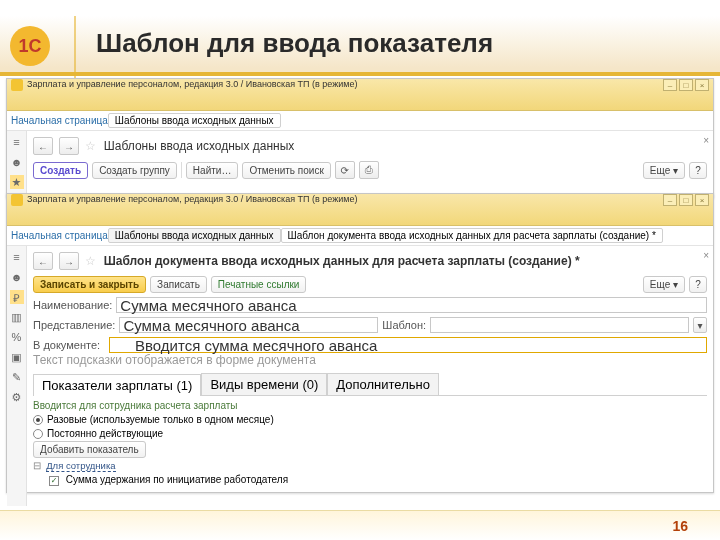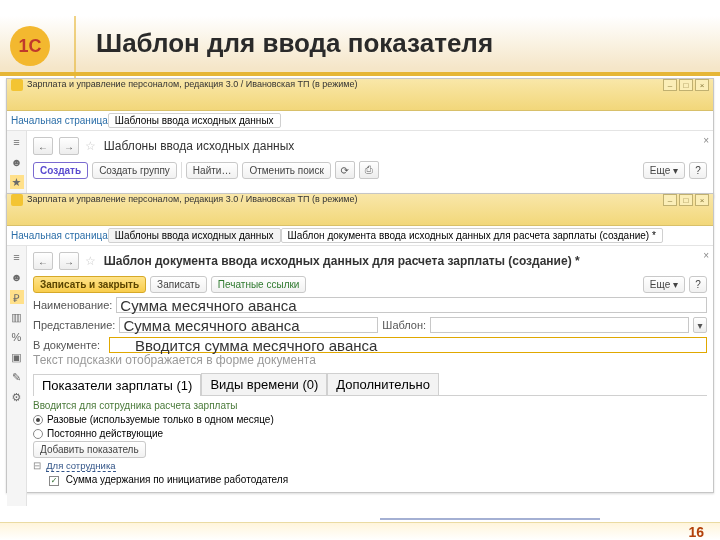--- a/index.html
+++ b/index.html
@@ -64,21 +64,21 @@
   .radio { width:10px; height:10px; border:1px solid #888; border-radius:50%; display:inline-flex; align-items:center; justify-content:center; }
   .radio.checked::after { content:""; width:4px; height:4px; background:#444; border-radius:50%; }
   .addbtn { margin-top:5px; }
   .subhead { color:#358; border-bottom:1px dashed #358; display:inline; font-size:9.5px; }
   .tree { margin-top:3px; padding-left:16px; }
   .chk { width:10px; height:10px; border:1px solid #888; display:inline-flex; align-items:center; justify-content:center; margin-right:4px; }
   .chk.checked::after { content:"✓"; font-size:8px; color:#2a6a2a; }
 
   .close2 { position:absolute; top:4px; right:4px; font-size:10px; color:#888; }
 
-  .footer { position:absolute; left:0; right:0; bottom:0; height:18px; background: linear-gradient(#fff5db,#fff); display:flex; align-items:center; justify-content:flex-end; padding-right:16px; border-top:1px solid #eadba3; }
+  .footer { position:absolute; left:0; right:0; bottom:0; height:30px; background: linear-gradient(#fff5db,#fff); display:flex; align-items:center; justify-content:flex-end; padding-right:32px; border-top:1px solid #eadba3; }
   .pgnum { color:#b3410a; font-weight:bold; font-size:14px; }
   .foot-rule { position:absolute; right:120px; bottom:20px; width:220px; height:2px; background:#4a61a8; opacity:.5; }
 </style>
 </head>
 <body>
 
 <div class="slide">
   <div class="header-band">
     <div class="logo">
       <svg viewBox="0 0 48 48">

